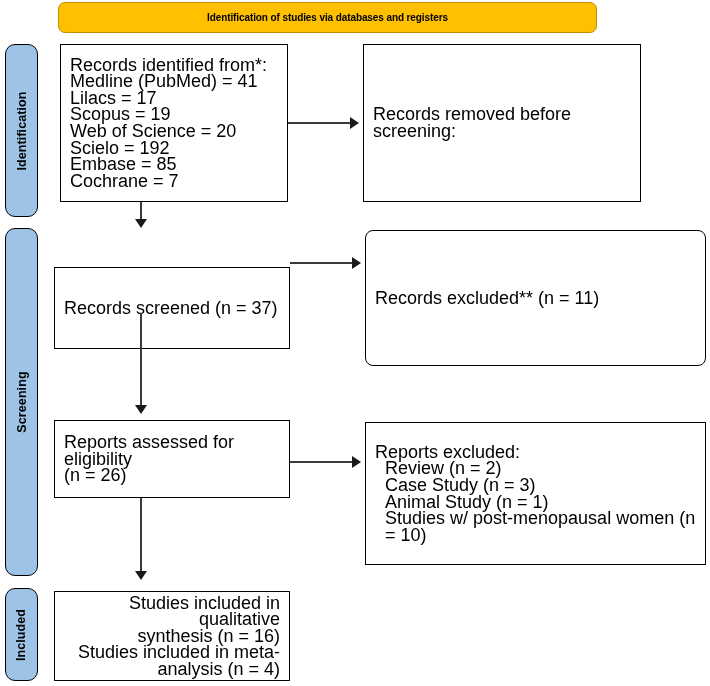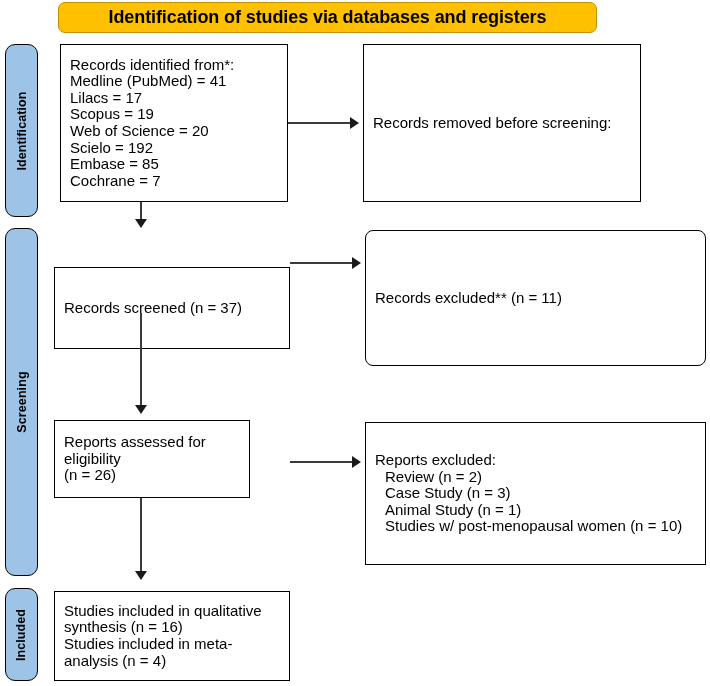--- a/index.html
+++ b/index.html
@@ -28,21 +28,21 @@
     height: 31px;
     background: #FFC000;
     border: 1px solid #BF9000;
     border-radius: 7px;
     box-sizing: border-box;
     display: flex;
     align-items: center;
     justify-content: center;
   }
   .banner-text {
-    font-size: 18px;
+    font-size: 10px;
     font-weight: bold;
     letter-spacing: -0.1px;
     color: #000;
     white-space: nowrap;
   }
 
   
   .stage {
     position: absolute;
     left: 5px;
@@ -70,35 +70,35 @@
   .box {
     position: absolute;
     background: #ffffff;
     border: 1.8px solid #000000;
     box-sizing: border-box;
     display: flex;
     flex-direction: column;
     justify-content: center;
   }
   .box-text {
-    font-size: 15px;
+    font-size: 18px;
     line-height: 16.6px;
     padding: 0 9px;
     white-space: pre-wrap;
   }
-  .box-text.centered { text-align: left; }
+  .box-text.centered { text-align: right; }
   .indent { padding-left: 19px; display: block; }
   .ital { }
 
   
   #box-identified      { left: 60px;  top: 44px;  width: 228px; height: 158px; }
   #box-removed         { left: 363px; top: 44px;  width: 278px; height: 158px; }
   #box-screened        { left: 54px;  top: 231px; width: 236px; height: 82px; margin-top: 36px;  }
   #box-excluded        { left: 365px; top: 230px; width: 341px; height: 136px; border-radius: 8px; }
-  #box-assessed        { left: 54px;  top: 420px; width: 196px; height: 78px;  }
+  #box-assessed        { left: 54px;  top: 420px; width: 236px; height: 78px;  }
   #box-reports-excluded{ left: 365px; top: 422px; width: 341px; height: 143px; }
   #box-included        { left: 54px;  top: 591px; width: 236px; height: 90px;  }
 
   
   .line-v {
     position: absolute;
     width: 1.8px;
     background: #3a3a3a;
   }
   .line-h {

